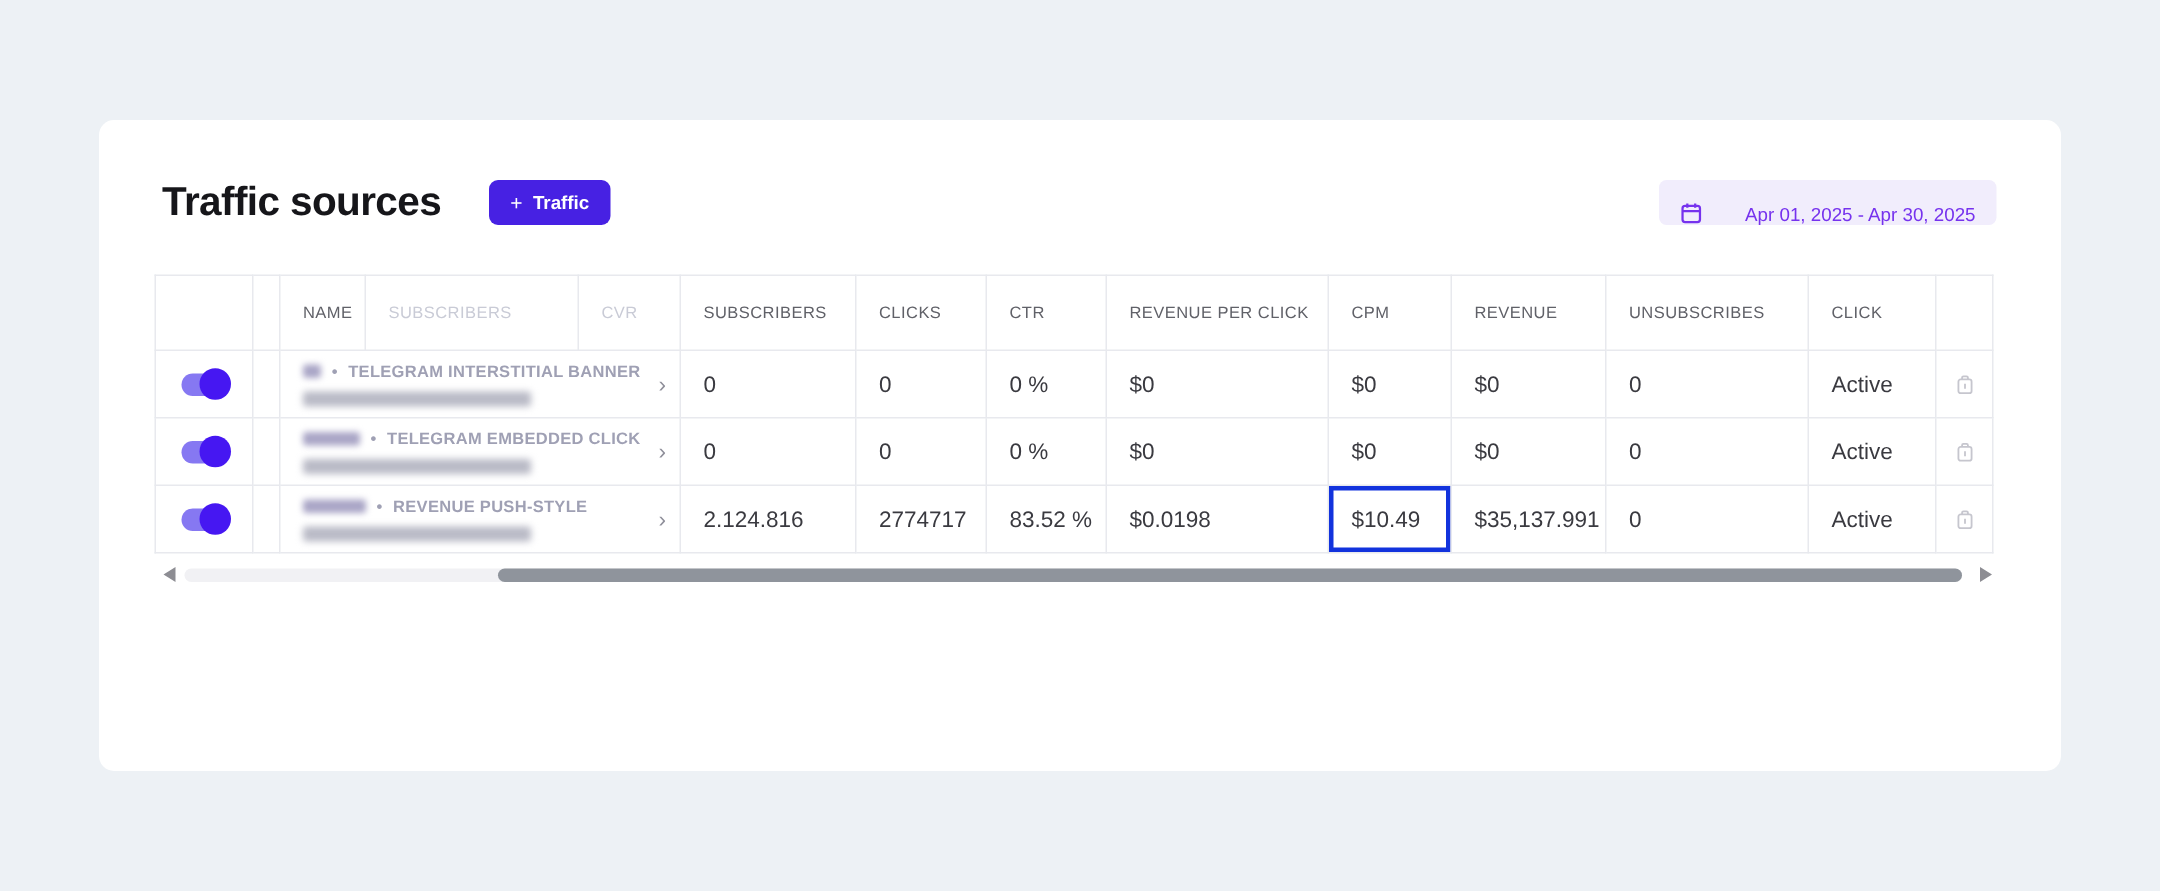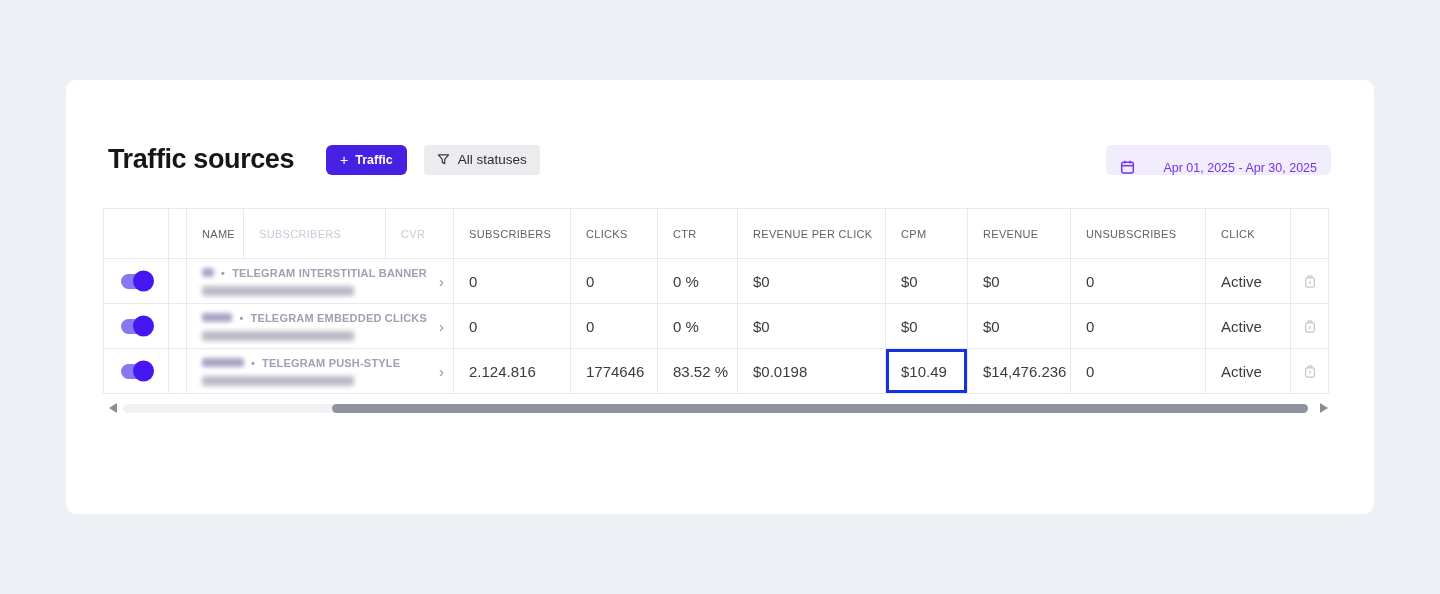--- a/index.html
+++ b/index.html
@@ -10,21 +10,21 @@
     color:#3a3a40;
   }
   .page { width:1440px; height:594px; padding-top:80px; }
   .card {
     width:1308px; height:434px; margin:0 auto;
     background:#ffffff; border-radius:10px;
   }
   
   .card-header {
     display:flex; align-items:center;
-    padding:64px 43px 0 42px;
+    padding:39px 43px 0 42px;
   }
   .page-title {
     font-size:27px; font-weight:800; color:#16161a; letter-spacing:-0.4px;
   }
   .btn-website {
     margin-left:32px;
     display:inline-flex; align-items:center; gap:7px;
     height:30px; padding:0 14px;
     background:#4721e3; color:#ffffff;
     border:none; border-radius:6px;
@@ -137,28 +137,20 @@
   <div class="card">
 
     <div class="card-header">
       <h1 class="page-title">Traffic sources</h1>
 
       <button class="btn-website">
         <span class="plus">+</span>
         <span>Traffic</span>
       </button>
 
-      <button class="btn-statuses">
-        <span style="line-height:0;">
-          <svg width="13" height="14" viewBox="0 0 14 14" fill="none" stroke="#3a3a40" stroke-width="1.3" stroke-linejoin="round">
-              <path d="M1.5 1.5h11L8.3 6.3v4.6l-2.6-1.3V6.3z"></path>
-            </svg>
-        </span>
-        <span>All statuses</span>
-      </button>
 
       <div class="spacer"></div>
 
       <button class="date-chip">
         <span style="line-height:0;">
           <svg width="15" height="16" viewBox="0 0 16 16" fill="none" stroke="#7632ee" stroke-width="1.6">
             <rect x="1.8" y="3" width="12.4" height="11.4" rx="1.8"></rect>
             <path d="M1.8 6.6h12.4"></path>
             <path d="M5.2 1.2v3M10.8 1.2v3"></path>
           </svg>
@@ -242,21 +234,21 @@
 
           <tr>
             <td class="c-toggle">
                 <div class="toggle"></div>
               </td>
             <td class="c-exp"></td>
             <td class="c-name" colspan="3">
               <div class="name-line1">
                 <span class="blur-id"></span>
                 <span class="sep-dot"></span>
-                <span>TELEGRAM EMBEDDED CLICKS</span>
+                <span>TELEGRAM EMBEDDED CLICK</span>
               </div>
               <div class="blur-url"></div>
               <span class="chev">›</span>
             </td>
             <td>0</td>
             <td>0</td>
             <td>0 %</td>
             <td>$0</td>
             <td>$0</td>
             <td>$0</td>
@@ -277,31 +269,31 @@
 
           <tr>
             <td class="c-toggle">
                 <div class="toggle"></div>
               </td>
             <td class="c-exp"></td>
             <td class="c-name" colspan="3">
               <div class="name-line1">
                 <span class="blur-id"></span>
                 <span class="sep-dot"></span>
-                <span>TELEGRAM PUSH-STYLE</span>
+                <span>REVENUE PUSH-STYLE</span>
               </div>
               <div class="blur-url"></div>
               <span class="chev">›</span>
             </td>
             <td>2.124.816</td>
-            <td>1774646</td>
+            <td>2774717</td>
             <td>83.52 %</td>
             <td>$0.0198</td>
             <td class="cpm-highlight">$10.49</td>
-            <td>$14,476.236</td>
+            <td>$35,137.991</td>
             <td>0</td>
             <td>Active</td>
             <td class="c-actions">
               <button class="trash">
                 <span style="line-height:0;">
                   <svg width="14" height="15" viewBox="0 0 15 16" fill="none" stroke="#c6c6ce" stroke-width="1.3">
                     <rect x="2.8" y="4.2" width="9.4" height="9.8" rx="1.6"></rect>
                     <path d="M5.4 4.2V3a1 1 0 0 1 1-1h2.2a1 1 0 0 1 1 1v1.2"></path>
                     <path d="M7.5 7.2v3.6"></path>
                   </svg>

